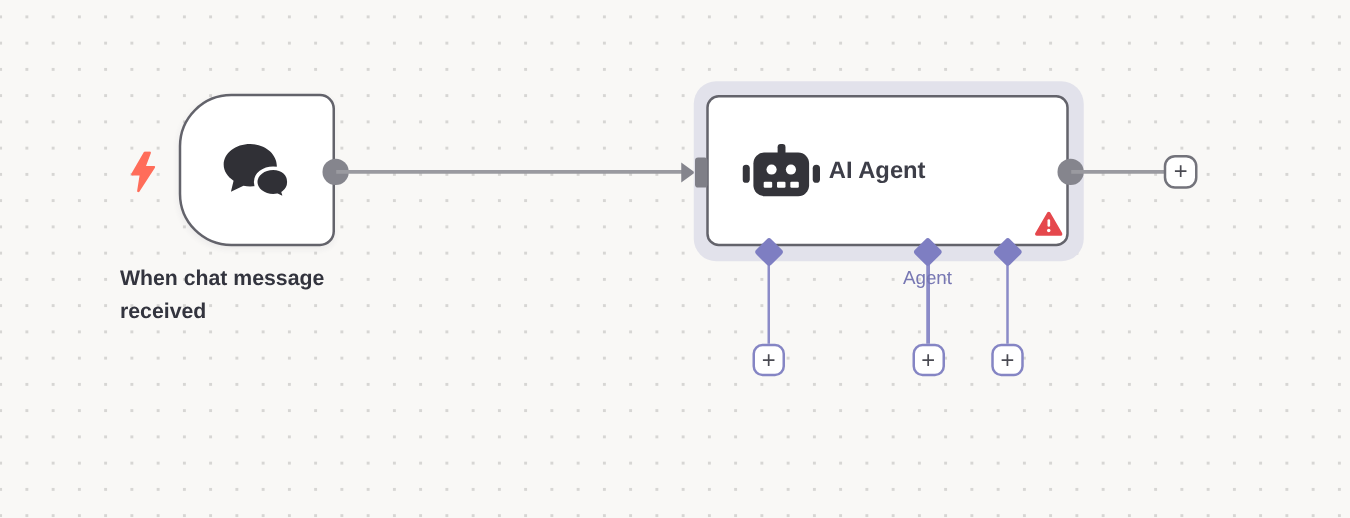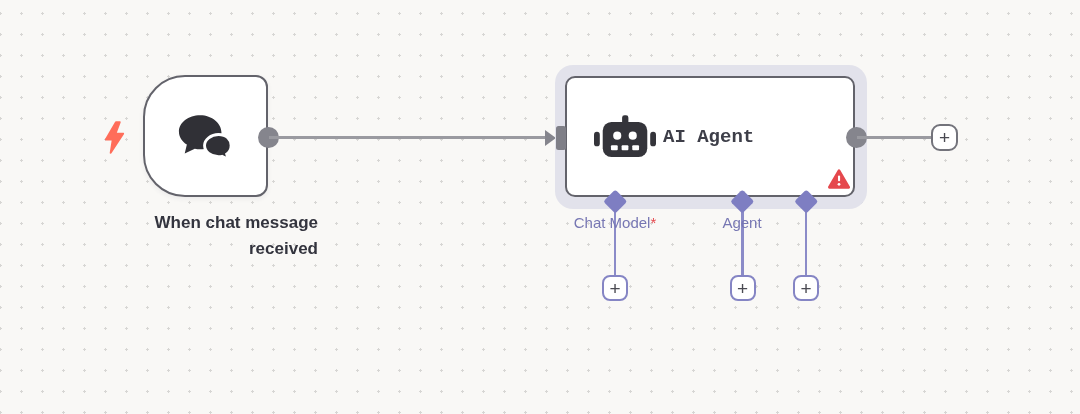--- a/index.html
+++ b/index.html
@@ -14,38 +14,38 @@
 
   
   .trigger-node{
     left:143px;top:75px;width:125px;height:122px;background:#ffffff;
     border:2.2px solid #63636b;border-radius:42px 12px 12px 42px;
     box-sizing:border-box;box-shadow:0 2px 5px rgba(60,60,80,.07);
     display:flex;align-items:center;justify-content:center;
   }
   .lightning{left:103px;top:121px;width:23px;height:33px;}
   .trigger-label{
-    left:96px;top:210px;width:222px;text-align:right;
+    left:96px;top:210px;width:222px;text-align:left;
     font-size:17px;font-weight:600;line-height:26px;color:#33343e;
   }
 
   
   .handle-circle{width:21px;height:21px;border-radius:50%;background:#85858d;}
   .wire{height:2.5px;background:#9a9aa0;}
   .arrow-head{width:0;height:0;border-top:8px solid rgba(0,0,0,0);
     border-bottom:8px solid rgba(0,0,0,0);border-left:11px solid #85858d;}
   .input-bar{width:10px;height:24px;background:#7f7f87;border-radius:2.5px;}
 
   
   .agent-halo{left:555px;top:65px;width:312px;height:144px;background:#e2e2eb;border-radius:18px;}
   .agent-node{
     left:565px;top:76px;width:290px;height:121px;background:#ffffff;
     border:2.2px solid #63636b;border-radius:10px;box-sizing:border-box;
   }
-  .agent-label{left:663px;top:126px;font-size:19px;font-weight:600;color:#3d3e48;font-family:Liberation Mono, monospace;}
+  .agent-label{left:663px;top:126px;font-size:19px;font-weight:600;color:#3d3e48;}
   .robot{left:594px;top:115px;}
   .warn{left:828px;top:169px;}
 
   
   .diamond{width:16.5px;height:16.5px;background:#7e7ec2;border-radius:2.5px;transform:rotate(45deg);}
   .stem{width:2.6px;background:#8b8bc8;}
   .sub-label{top:214px;width:150px;text-align:center;font-size:15px;color:#7777b3;}
   .req{color:#e5484d;}
   .plus-btn{
     width:26px;height:26px;background:#ffffff;border-radius:8px;box-sizing:border-box;
@@ -105,20 +105,19 @@
   <div class="abs plus-btn plus-gray" style="left:931px;top:124px;">+</div>
 
   <div class="abs stem" style="left:613.5px;top:208px;height:67px;"></div>
   <div class="abs stem" style="left:741.3px;top:208px;height:67px;"></div>
   <div class="abs stem" style="left:804.8px;top:208px;height:67px;"></div>
 
   <div class="abs diamond" style="left:606.5px;top:193px;"></div>
   <div class="abs diamond" style="left:734.3px;top:193px;"></div>
   <div class="abs diamond" style="left:797.8px;top:193px;"></div>
 
-  <div class="abs sub-label" style="left:540px;"><span>Chat Model</span><span class="req">*</span></div>
   <div class="abs sub-label" style="left:667px;"><span>Agent</span><span class="req"></span></div>
 
   <div class="abs plus-btn plus-purple" style="left:602px;top:275px;">+</div>
   <div class="abs plus-btn plus-purple" style="left:729.5px;top:275px;">+</div>
   <div class="abs plus-btn plus-purple" style="left:793px;top:275px;">+</div>
 
 </div>
 
 </body></html>

